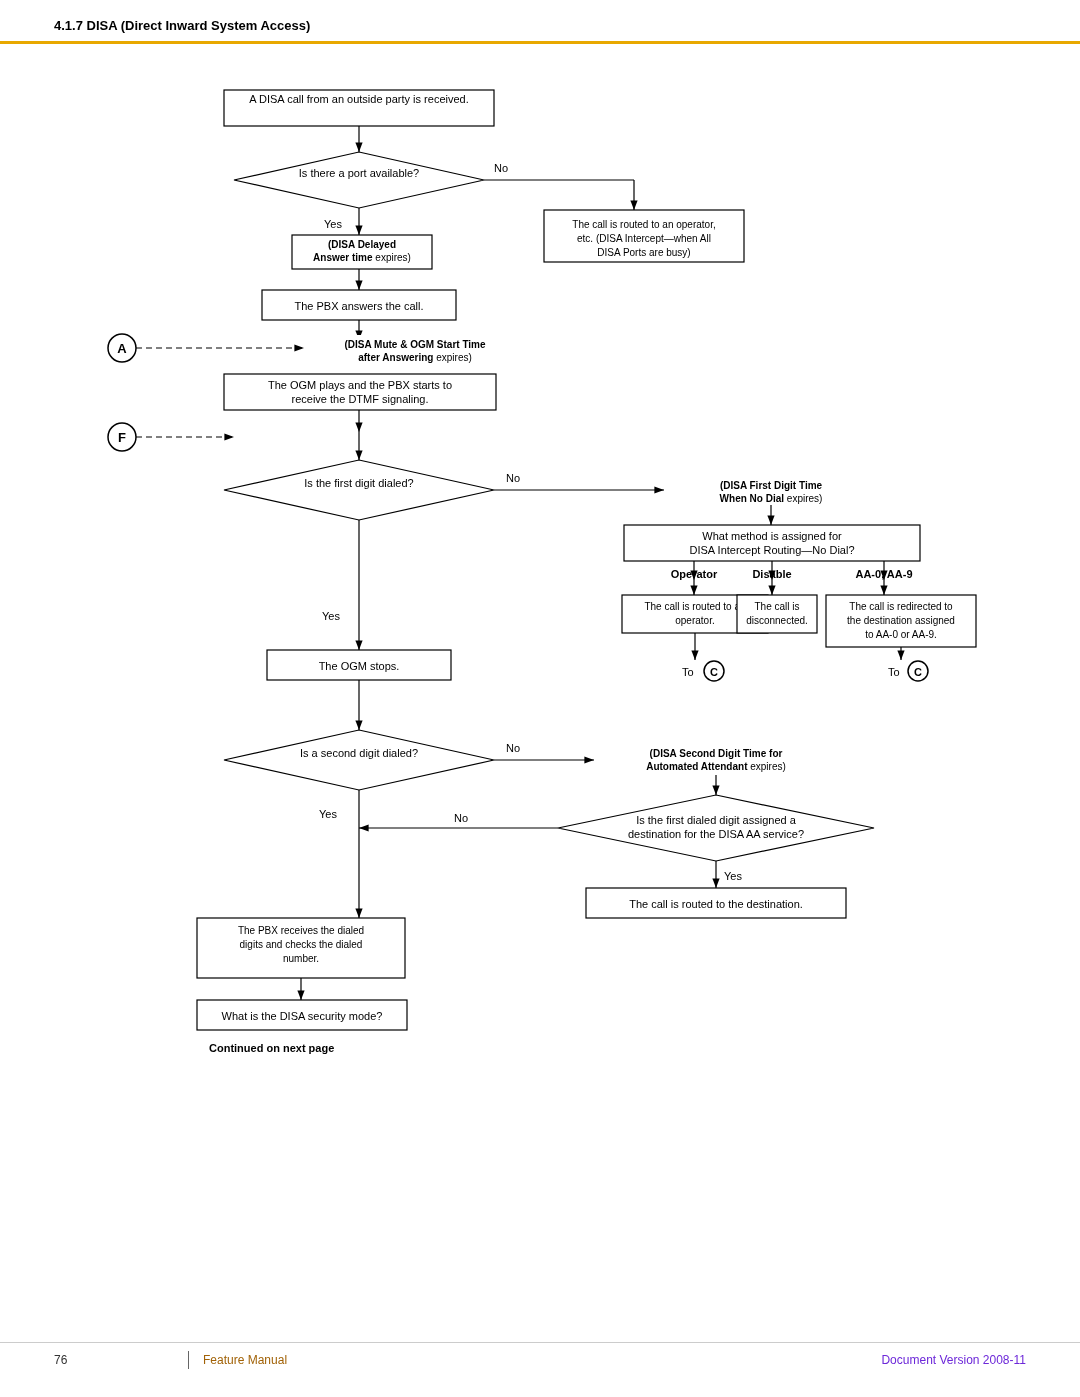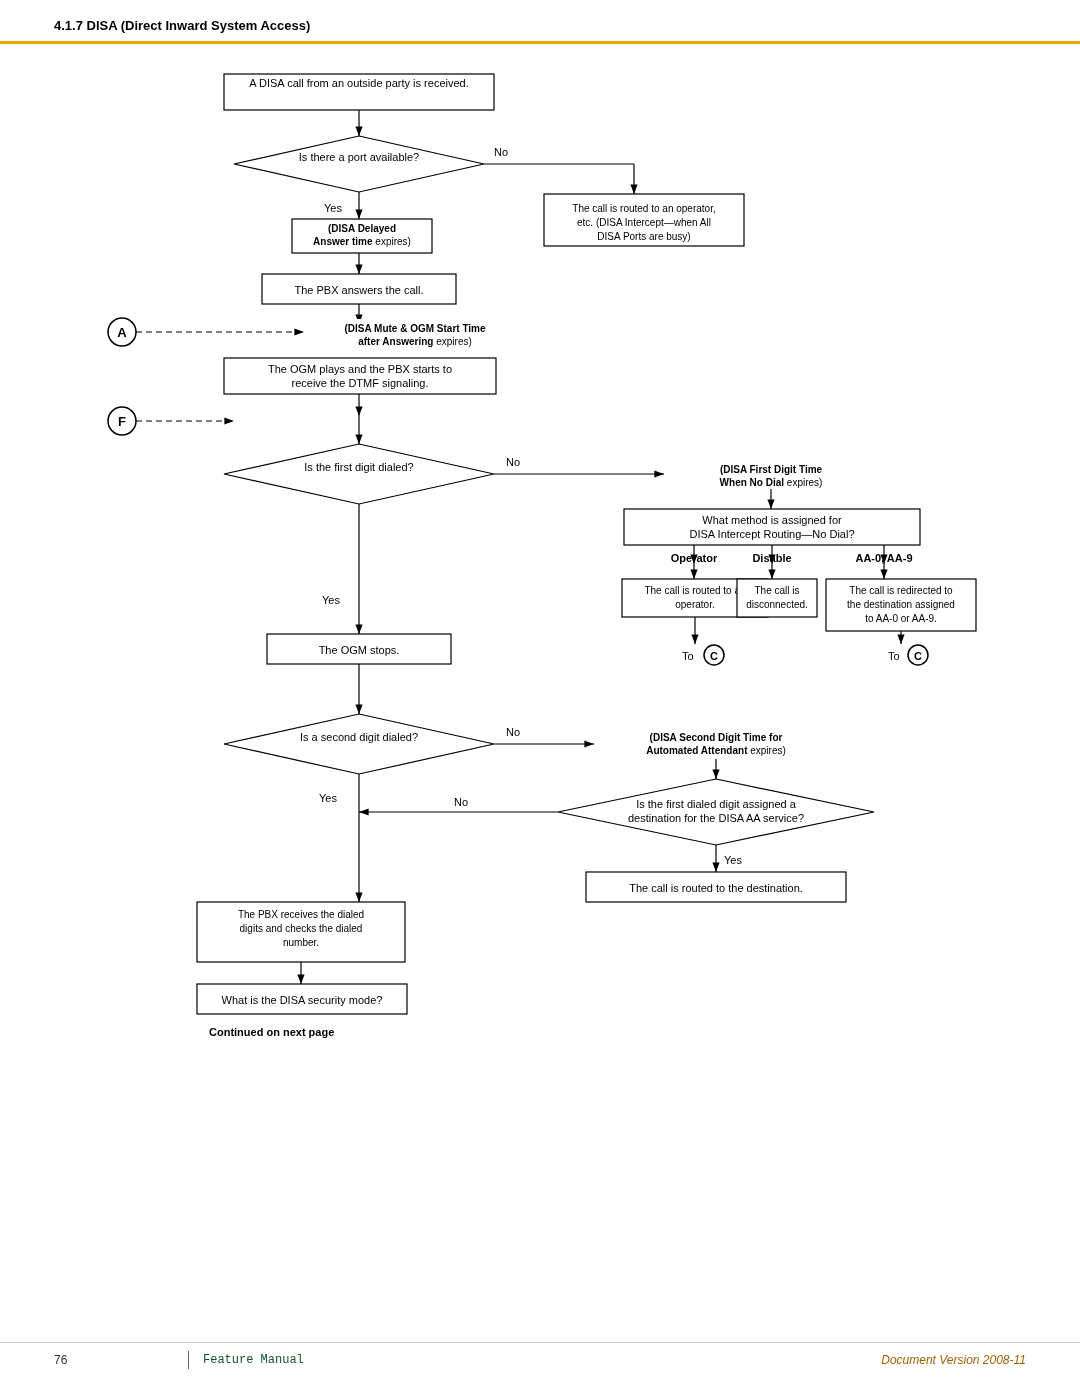--- a/index.html
+++ b/index.html
@@ -19,21 +19,21 @@
       padding: 0;
       position: relative;
       background: #fff;
     }
 
     
     .header {
       padding: 18px 54px 0 54px;
       border-bottom: 3px solid #e8a800;
       padding-bottom: 8px;
-      margin-bottom: 20px;
+      margin-bottom: 36px;
     }
     .header-title {
       font-size: 13px;
       font-weight: bold;
     }
 
     
     .content {
       padding: 0 54px;
     }
@@ -68,28 +68,26 @@
       min-width: 120px;
     }
     .footer-divider {
       width: 1px;
       height: 18px;
       background: #666;
       margin: 0 14px;
     }
     .footer-center {
       font-size: 12px;
-      color: #14532d;
+      color: #a16207;
       flex: 1;
-      font-family: Liberation Mono, monospace;
     }
     .footer-right {
       font-size: 12px;
-      color: #a16207;
-      font-style: italic;
+      color: #6d28d9;
     }
   </style>
 </head>
 <body>
 
 <div class="page">
   <div class="header">
     <span class="header-title">4.1.7 DISA (Direct Inward System Access)</span>
   </div>
 

